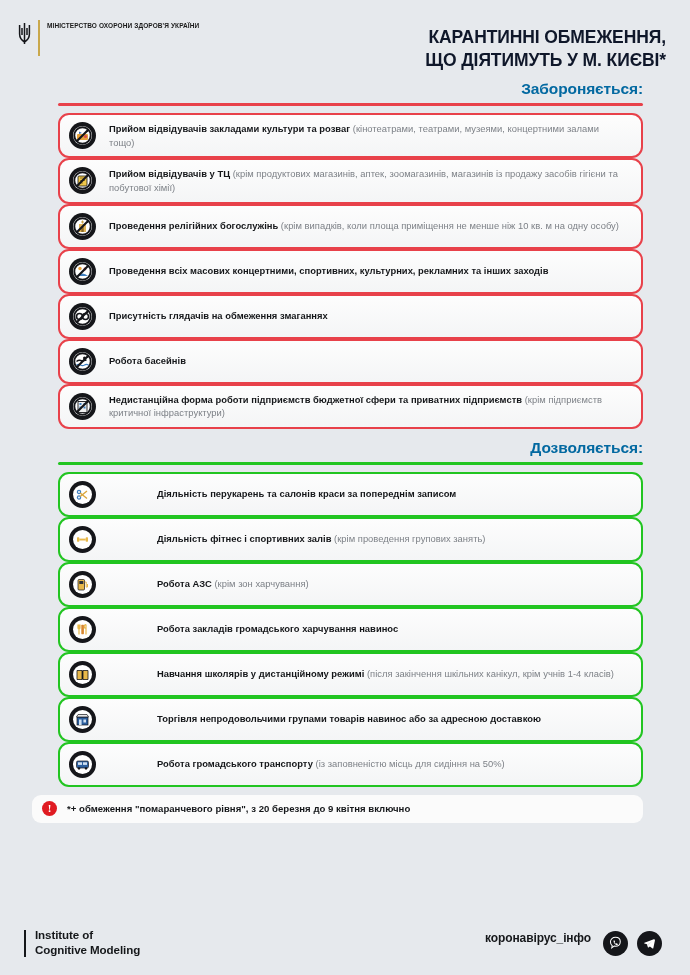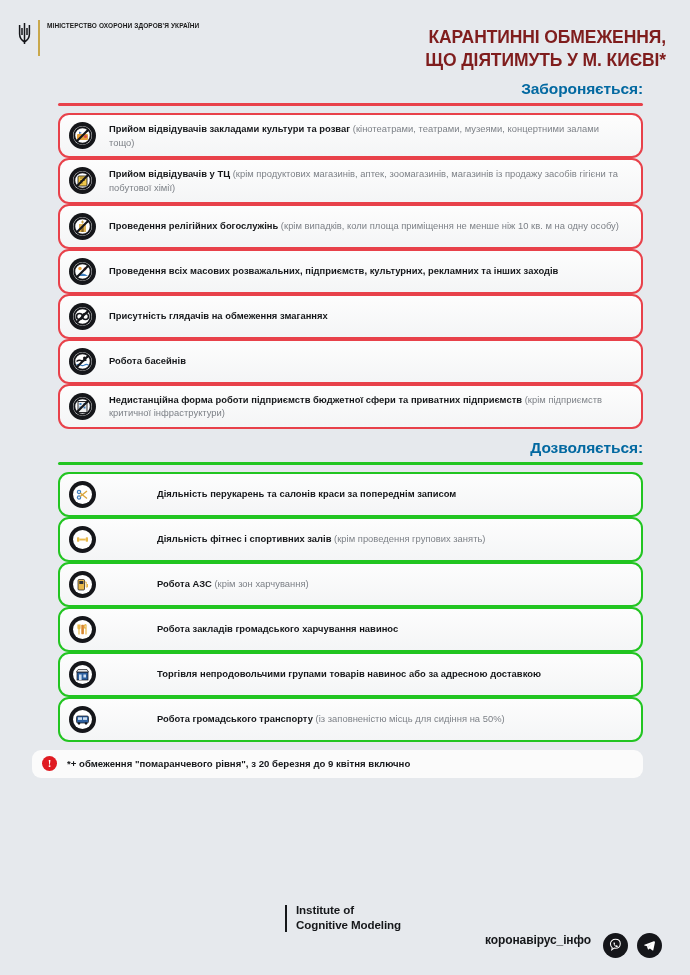--- a/index.html
+++ b/index.html
@@ -46,21 +46,21 @@
     color: #1a1a1a;
     padding-top: 1px;
   }
   .title {
     margin-left: auto;
     text-align: right;
     font-size: 17.5px;
     font-weight: bold;
     line-height: 1.34;
     letter-spacing: -0.1px;
-    color: #7f1d1d;
+    color: #0f172a;
     padding-top: 6px;
     white-space: pre-line;
   }
 
   
   .section { padding: 0 47px 0 58px; }
   .section-head {
     font-size: 15.5px;
     font-weight: bold;
     color: #0369a1;
@@ -126,21 +126,20 @@
     font-family: "Liberation Serif", serif;
   }
   .footnote-text { font-size: 9.6px; font-weight: bold; color: #15171a; letter-spacing: 0.01px; }
 
   
   .footer {
     position: absolute;
     left: 0; right: 0; bottom: 17px;
     display: flex; align-items: center;
     padding: 0 28px 0 24px;
-    flex-direction: column;
   }
   .inst { display: flex; align-items: center; gap: 9px; }
   .inst-bar { width: 2px; height: 27px; background: #15171a; }
   .inst-text { font-size: 11.6px; font-weight: bold; line-height: 1.28; color: #15171a; white-space: pre-line; letter-spacing: -0.1px; }
   .social { margin-left: auto; display: flex; gap: 9px; }
   .social-label { font-size: 12px; font-weight: bold; color: #15171a; margin-right: 3px; letter-spacing: -0.1px; }
   .social-btn {
     width: 25px; height: 25px; border-radius: 50%;
     background: #15161a; display: flex; align-items: center; justify-content: center;
   }
@@ -212,21 +211,21 @@
         <div class="ic">
           <svg width="19" height="19" viewBox="0 0 19 19">
             <circle cx="9.5" cy="9.5" r="9.5" fill="#fff"></circle>
             <circle cx="7" cy="6.5" r="1.7" fill="#e8a33d"></circle>
             <circle cx="12" cy="7" r="1.4" fill="#d94f4f"></circle>
             <path d="M4 14 Q9.5 9 15 14 Z" fill="#3f7fc0"></path>
             <circle cx="9.5" cy="9.5" r="8.2" fill="none" stroke="#15161a" stroke-width="1.9"></circle>
             <line x1="4.5" y1="14.5" x2="14.5" y2="4.5" stroke="#15161a" stroke-width="2.2" stroke-linecap="round"></line>
           </svg>
         </div>
-        <div class="card-text"><b>Проведення всіх масових розважальних, підприємств, культурних, рекламних та інших заходів</b><span></span></div>
+        <div class="card-text"><b>Проведення всіх масових концертними, спортивних, культурних, рекламних та інших заходів</b><span></span></div>
       </div>
       <div class="card forbid">
         <div class="ic">
           <svg width="19" height="19" viewBox="0 0 19 19">
             <circle cx="9.5" cy="9.5" r="9.5" fill="#fff"></circle>
             <circle cx="6.5" cy="9.5" r="3" fill="none" stroke="#15161a" stroke-width="1.6"></circle>
             <circle cx="12.5" cy="9.5" r="3" fill="none" stroke="#15161a" stroke-width="1.6"></circle>
             <path d="M9.5 9.5h0" stroke="#15161a" stroke-width="1.6"></path>
             <rect x="8.7" y="8.7" width="1.8" height="1.8" fill="#15161a"></rect>
             <circle cx="9.5" cy="9.5" r="8.2" fill="none" stroke="#15161a" stroke-width="1.9"></circle>
@@ -306,20 +305,30 @@
       <div class="card allow">
         <div class="ic">
           <svg width="19" height="19" viewBox="0 0 19 19">
             <circle cx="9.5" cy="9.5" r="9.5" fill="#fff"></circle>
             <path d="M6 4.5v10M5 4.5v3.5a1 1 0 002 0V4.5" stroke="#e8b84a" stroke-width="1.2" fill="none"></path>
             <path d="M13 4.5v10M13 4.5c-1.3 0-1.8 1-1.8 2.3 0 1 .7 1.6 1.8 1.6" stroke="#e8b84a" stroke-width="1.2" fill="none"></path>
             <rect x="8.3" y="4.8" width="2.6" height="9.4" rx=".6" fill="#d9872f"></rect>
           </svg>
         </div>
         <div class="card-text"><b>Робота закладів громадського харчування навинос</b><span></span></div>
+      </div>
+      <div class="card allow">
+        <div class="ic">
+          <svg width="19" height="19" viewBox="0 0 19 19">
+            <circle cx="9.5" cy="9.5" r="9.5" fill="#fff"></circle>
+            <path d="M4 5.5h5v9H4zM10 5.5h5v9h-5z" fill="#e8b84a" stroke="#15161a" stroke-width=".8"></path>
+            <path d="M9.5 5.5v9" stroke="#15161a" stroke-width="1"></path>
+          </svg>
+        </div>
+        <div class="card-text"><b>Навчання школярів у дистанційному режимі</b><span> (після закінчення шкільних канікул, крім учнів 1-4 класів)</span></div>
       </div>
       <div class="card allow">
         <div class="ic">
           <svg width="19" height="19" viewBox="0 0 19 19">
             <circle cx="9.5" cy="9.5" r="9.5" fill="#fff"></circle>
             <rect x="4" y="7" width="11" height="8" fill="#2c5f9e" stroke="#15161a" stroke-width=".7"></rect>
             <path d="M3.5 7 L5 4.5h9L15.5 7z" fill="#e8e8e8" stroke="#15161a" stroke-width=".7"></path>
             <rect x="6" y="9.5" width="2.6" height="5.5" fill="#cfe0f2"></rect>
             <rect x="10.4" y="9.5" width="2.6" height="3" fill="#cfe0f2"></rect>
           </svg>

